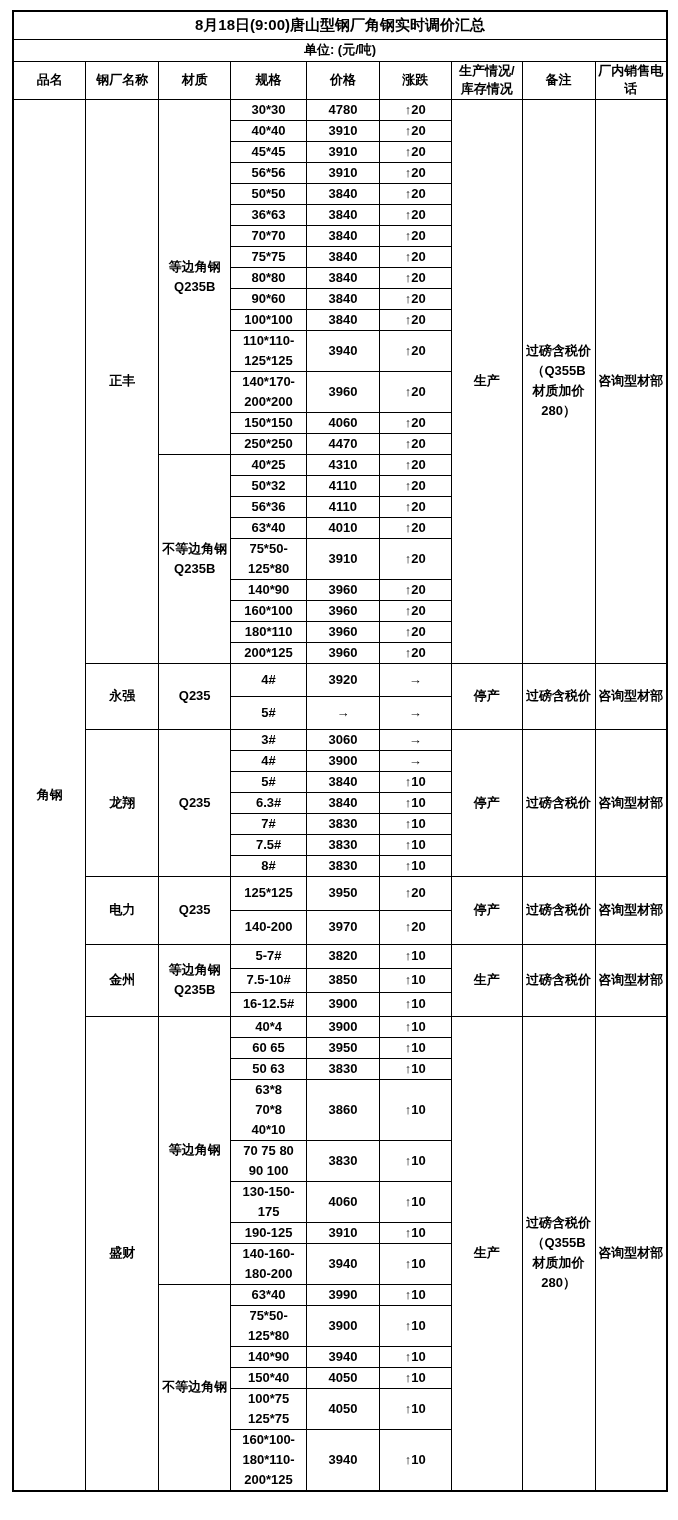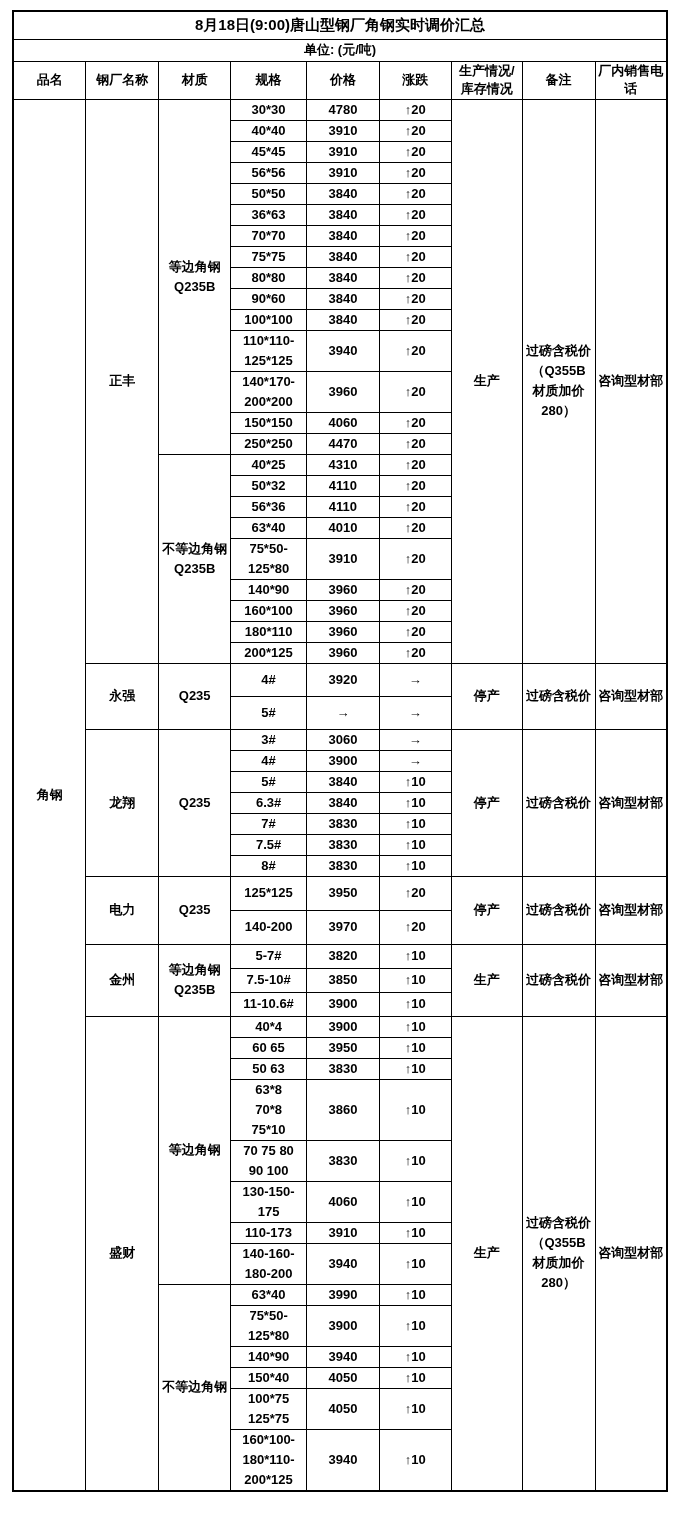--- a/index.html
+++ b/index.html
@@ -293,21 +293,21 @@
           <td rowspan="3" class="col-status">生产</td>
           <td rowspan="3" class="col-note">过磅含税价</td>
           <td rowspan="3" class="col-phone">咨询型材部</td>
         </tr>
         <tr class="rh-jz">
           <td class="col-spec">7.5-10#</td>
           <td class="col-price">3850</td>
           <td class="col-change">↑10</td>
         </tr>
         <tr class="rh-jz">
-          <td class="col-spec">11-10.6#</td>
+          <td class="col-spec">16-12.5#</td>
           <td class="col-price">3900</td>
           <td class="col-change">↑10</td>
         </tr>
         <tr class="rh-sc">
           <td rowspan="14" class="col-factory">盛财</td>
           <td rowspan="8" class="col-material">等边角钢</td>
           <td class="col-spec">40*4</td>
           <td class="col-price">3900</td>
           <td class="col-change">↑10</td>
           <td rowspan="14" class="col-status">生产</td>
@@ -323,38 +323,38 @@
           <td class="col-change">↑10</td>
         </tr>
         <tr class="rh-sc">
           <td class="col-spec">50 63</td>
           <td class="col-price">3830</td>
           <td class="col-change">↑10</td>
         </tr>
         <tr class="rh-sc">
           <td class="col-spec">63*8
 70*8
-75*10</td>
+40*10</td>
           <td class="col-price">3860</td>
           <td class="col-change">↑10</td>
         </tr>
         <tr class="rh-sc">
           <td class="col-spec">70 75 80
 90 100</td>
           <td class="col-price">3830</td>
           <td class="col-change">↑10</td>
         </tr>
         <tr class="rh-sc">
           <td class="col-spec">130-150-
 175</td>
           <td class="col-price">4060</td>
           <td class="col-change">↑10</td>
         </tr>
         <tr class="rh-sc">
-          <td class="col-spec">110-173</td>
+          <td class="col-spec">190-125</td>
           <td class="col-price">3910</td>
           <td class="col-change">↑10</td>
         </tr>
         <tr class="rh-sc">
           <td class="col-spec">140-160-
 180-200</td>
           <td class="col-price">3940</td>
           <td class="col-change">↑10</td>
         </tr>
         <tr class="rh-sc">

